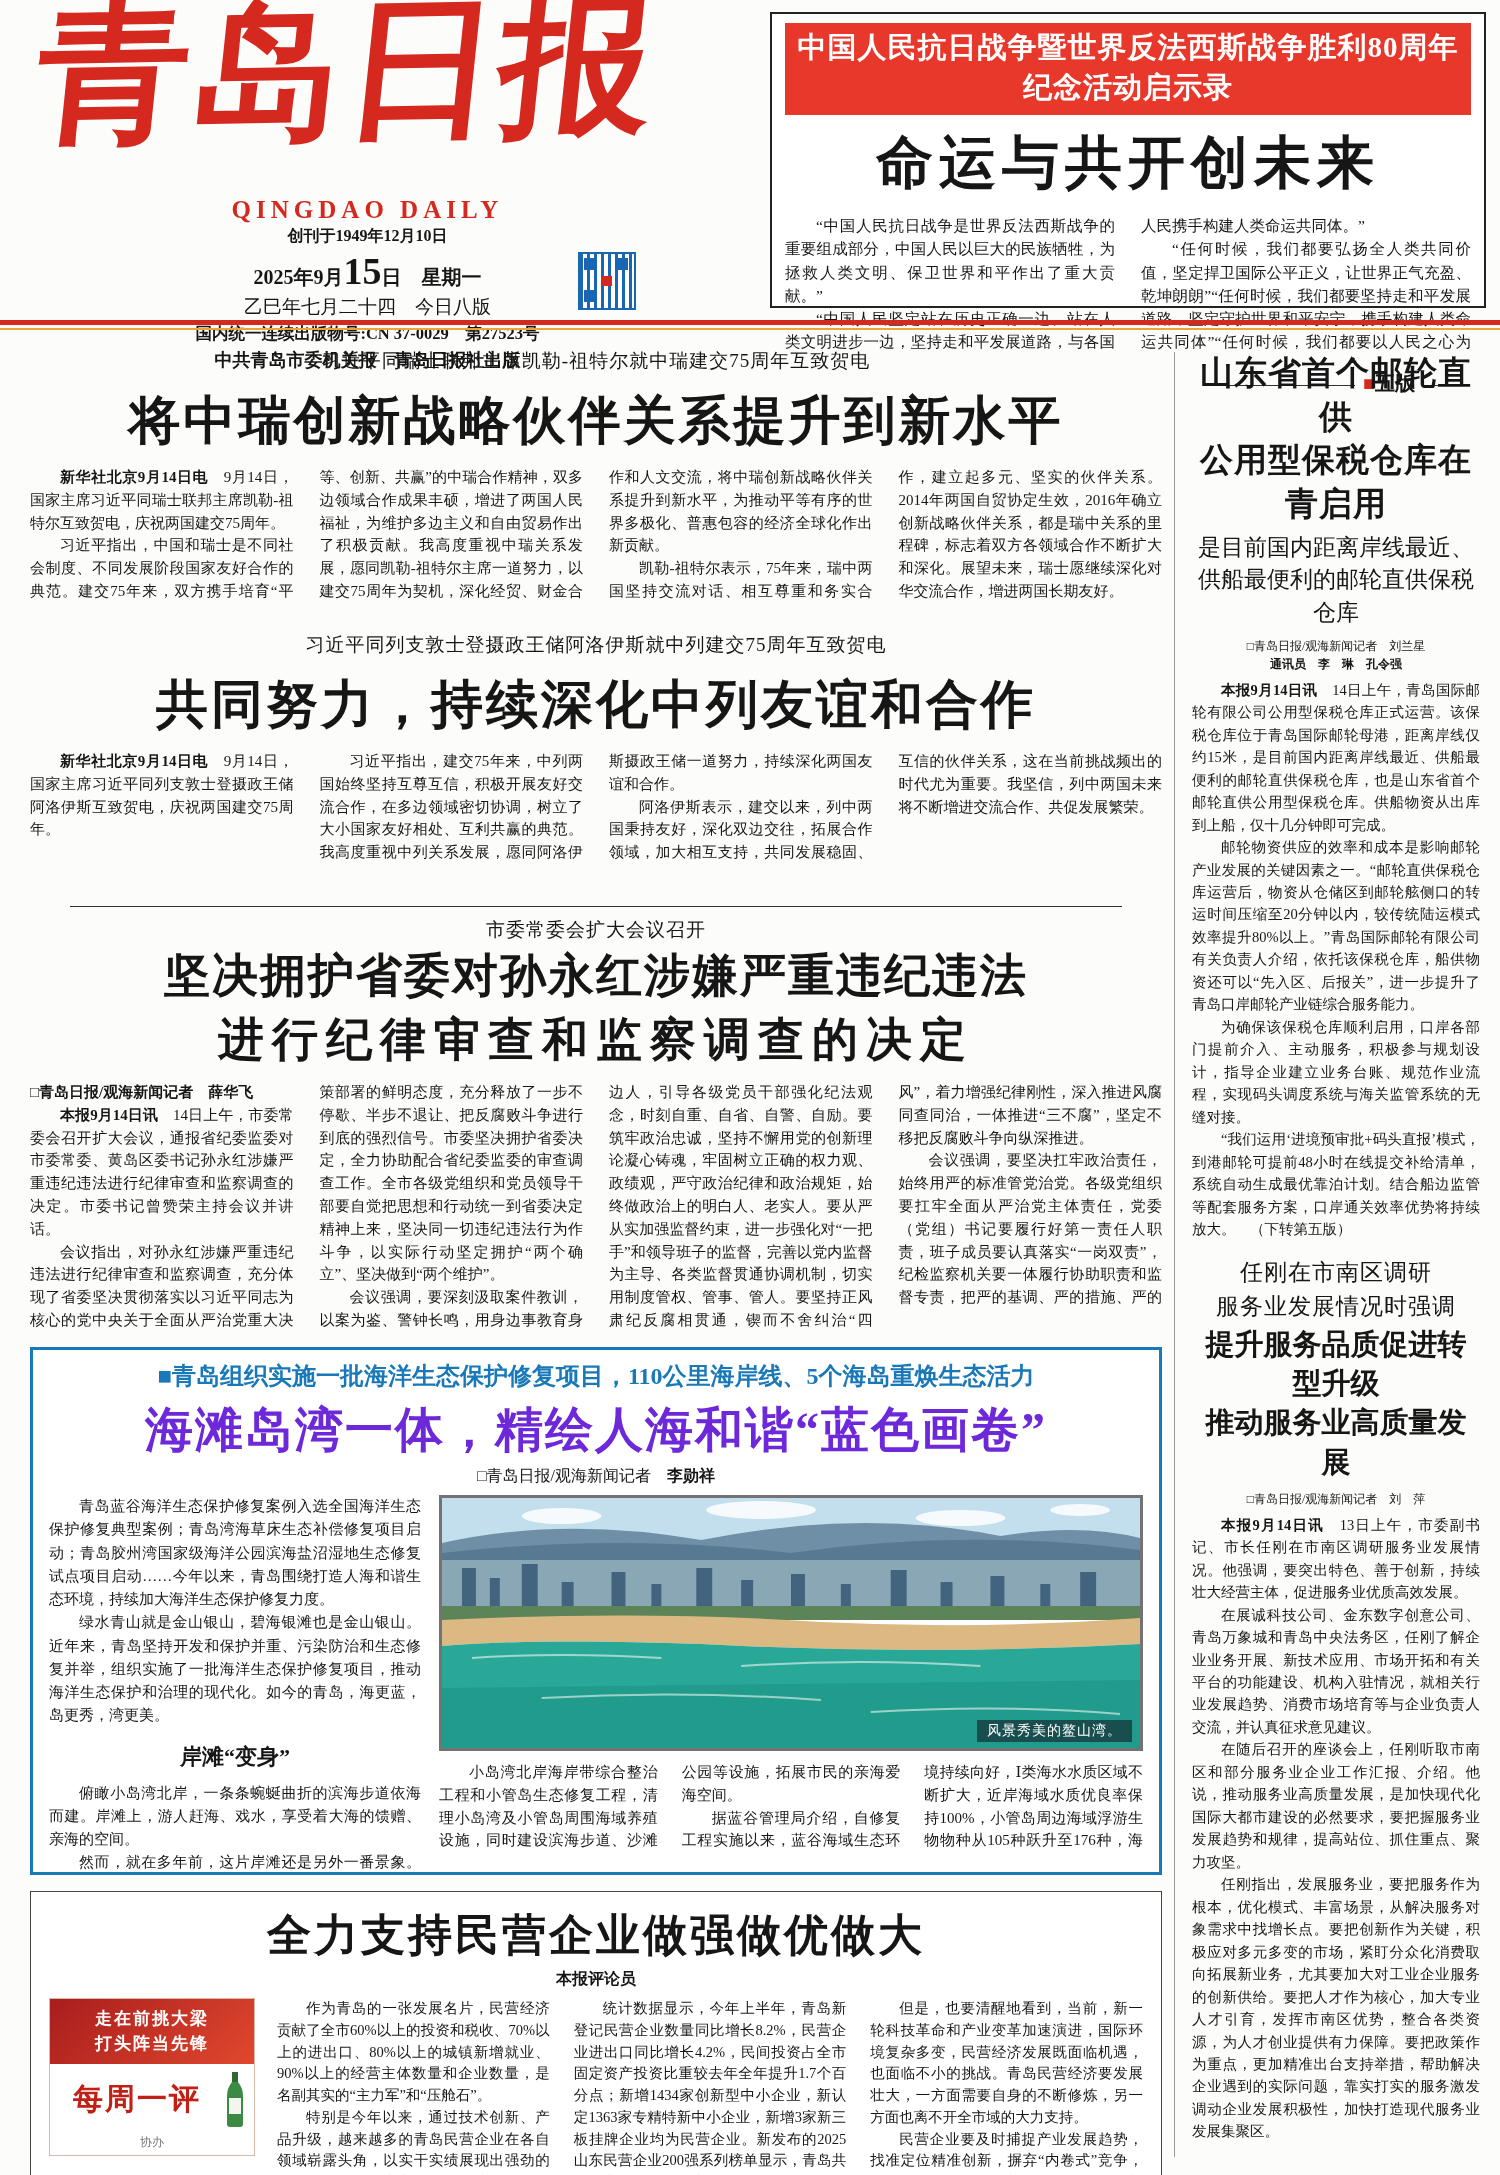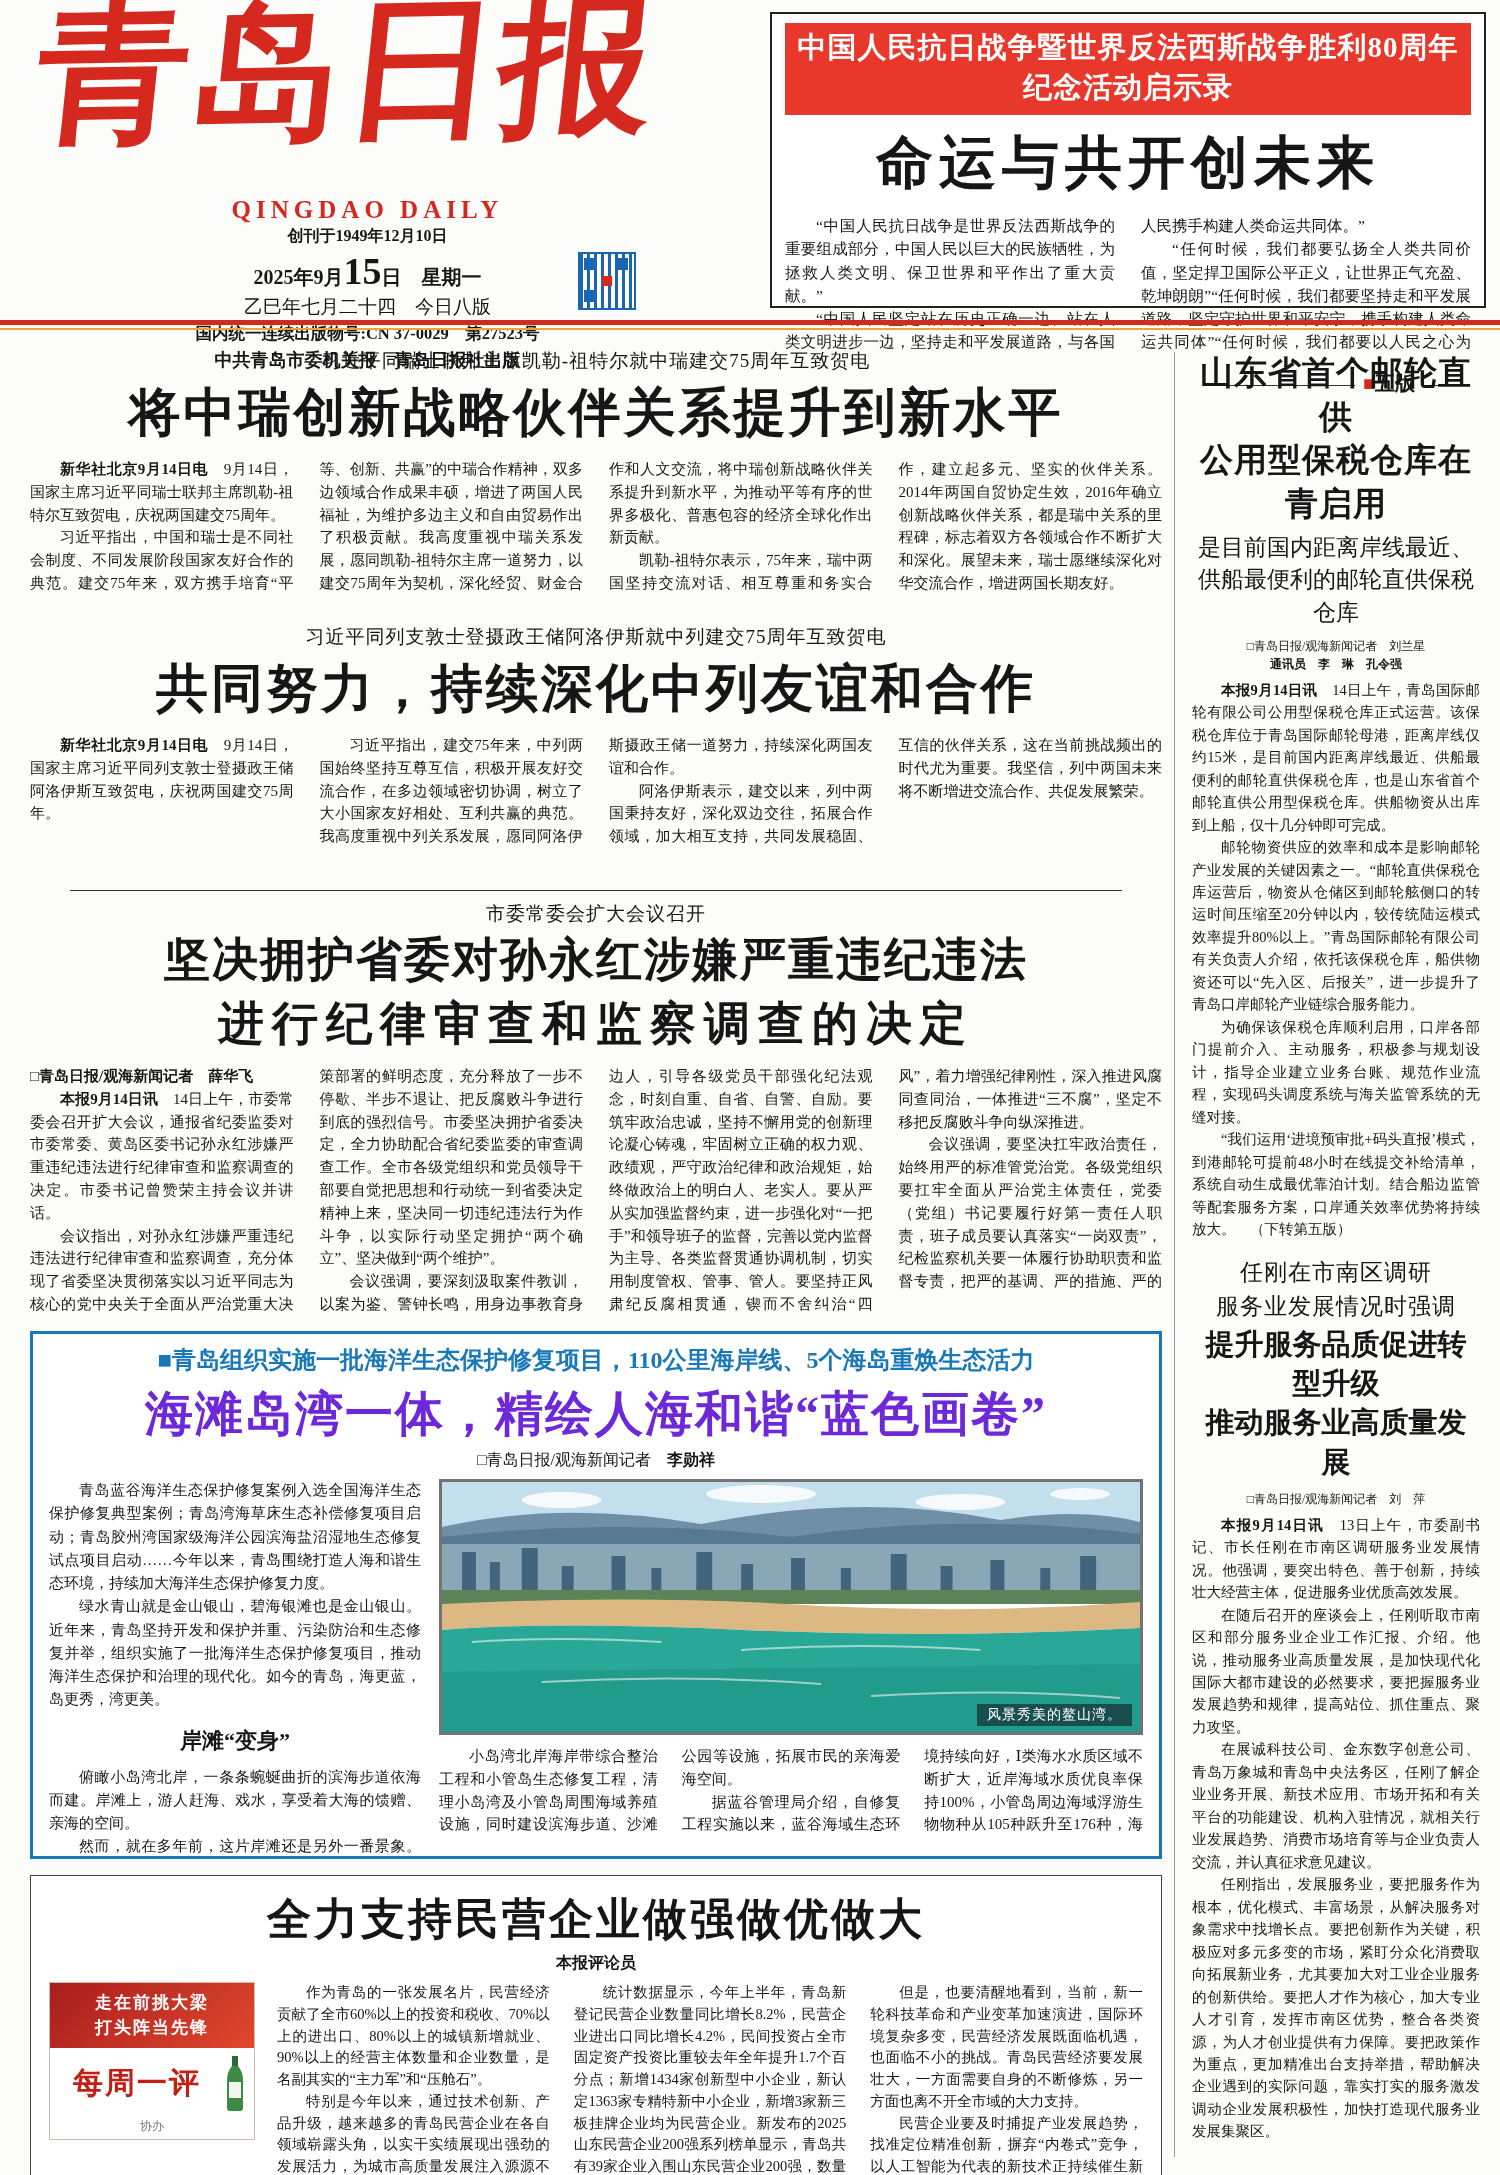--- a/index.html
+++ b/index.html
@@ -36,21 +36,21 @@
   .ts-ref .dash{display:inline-block;width:150px;height:0;border-top:1.5px solid #333;vertical-align:middle;margin:0 8px;}
   
   .rule-red{position:absolute;left:0;top:320px;width:1500px;height:5px;background:#d5281e;}
   .rule-orange{position:absolute;left:0;top:328px;width:1500px;height:2px;background:#f0a23a;}
   
   #main{position:absolute;left:30px;top:344px;width:1132px;}
   #sidebar{position:absolute;left:1192px;top:352px;width:288px;height:1812px;overflow:hidden;}
   .vrule{position:absolute;left:1174px;top:352px;width:1px;height:1805px;background:#9a9a96;}
   
   .kicker{font-size:19px;text-align:center;font-weight:500;letter-spacing:1px;margin:4px 0 2px;}
-  .bighead{font-size:52px;font-weight:900;text-align:center;letter-spacing:3px;margin:4px 0 10px;}
+  .bighead{font-size:52px;font-weight:900;text-align:center;letter-spacing:3px;margin:12px 0 10px;}
   .bighead2{font-size:46px;font-weight:900;text-align:center;letter-spacing:2px;margin:2px 0;}
   .cols4{column-count:4;column-gap:26px;font-size:15px;line-height:1.52;text-align:justify;overflow:hidden;}
   .para{margin:0;text-indent:2em;}
   .noind{text-indent:0;}
   .lead{font-weight:bold;}
   .byl{font-weight:bold;}
   .hr-thin{border:none;border-top:1.5px solid #333;margin:16px 40px 10px;}
   
   #feature{border:3px solid #1878b8;margin-top:14px;padding:10px 16px 12px;box-sizing:border-box;height:528px;overflow:hidden;background:#fff;}
   .f-kicker{color:#1878b8;font-size:24px;font-weight:bold;text-align:center;}
@@ -287,22 +287,22 @@
         <div>任刚在市南区调研</div>
         <div>服务业发展情况时强调</div>
       </div>
       <div class="s-head2">
         <div>提升服务品质促进转型升级</div>
         <div>推动服务业高质量发展</div>
       </div>
       <div class="s-byline">□青岛日报/观海新闻记者　刘　萍</div>
       <div class="s-body">
         <p class="para"><span class="lead">本报9月14日讯</span><span>　13日上午，市委副书记、市长任刚在市南区调研服务业发展情况。他强调，要突出特色、善于创新，持续壮大经营主体，促进服务业优质高效发展。</span></p>
+        <p class="para">在展诚科技公司、金东数字创意公司、青岛万象城和青岛中央法务区，任刚了解企业业务开展、新技术应用、市场开拓和有关平台的功能建设、机构入驻情况，就相关行业发展趋势、消费市场培育等与企业负责人交流，并认真征求意见建议。</p>
         <p class="para">在随后召开的座谈会上，任刚听取市南区和部分服务业企业工作汇报、介绍。他说，推动服务业高质量发展，是加快现代化国际大都市建设的必然要求，要把握服务业发展趋势和规律，提高站位、抓住重点、聚力攻坚。</p>
-        <p class="para">在展诚科技公司、金东数字创意公司、青岛万象城和青岛中央法务区，任刚了解企业业务开展、新技术应用、市场开拓和有关平台的功能建设、机构入驻情况，就相关行业发展趋势、消费市场培育等与企业负责人交流，并认真征求意见建议。</p>
         <p class="para">任刚指出，发展服务业，要把服务作为根本，优化模式、丰富场景，从解决服务对象需求中找增长点。要把创新作为关键，积极应对多元多变的市场，紧盯分众化消费取向拓展新业务，尤其要加大对工业企业服务的创新供给。要把人才作为核心，加大专业人才引育，发挥市南区优势，整合各类资源，为人才创业提供有力保障。要把政策作为重点，更加精准出台支持举措，帮助解决企业遇到的实际问题，靠实打实的服务激发调动企业发展积极性，加快打造现代服务业发展集聚区。</p>
       </div>
     </div>
 
     <div class="s-gap"></div>
 
   </div>
 
 </div>
 

